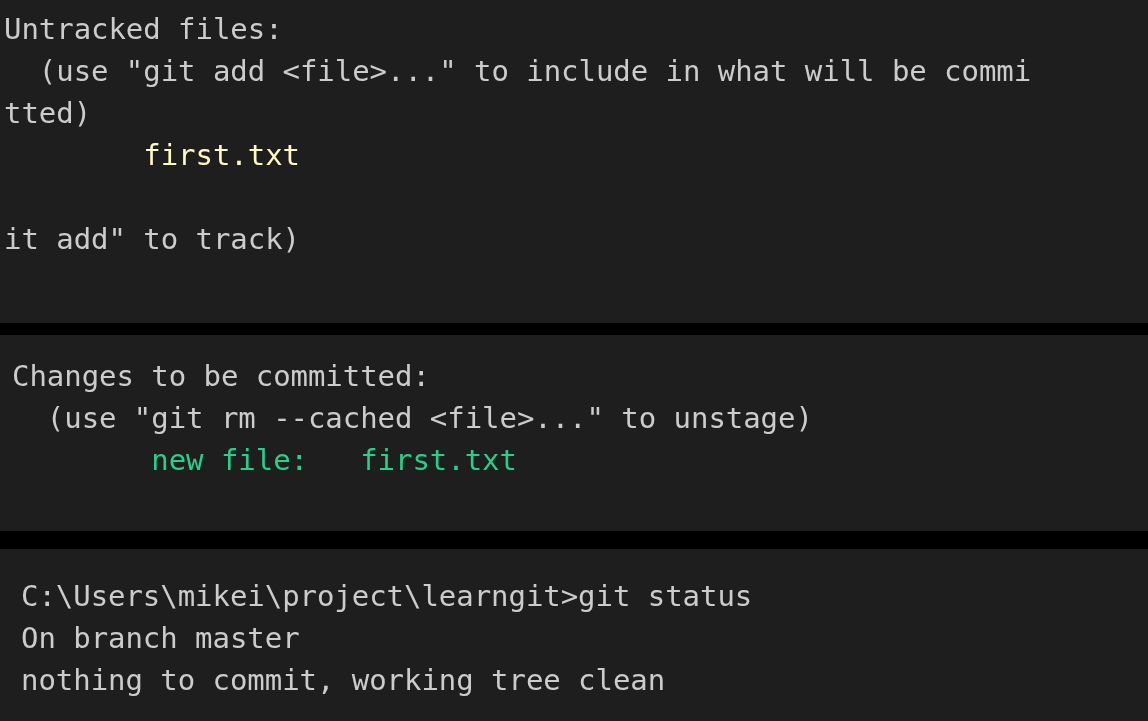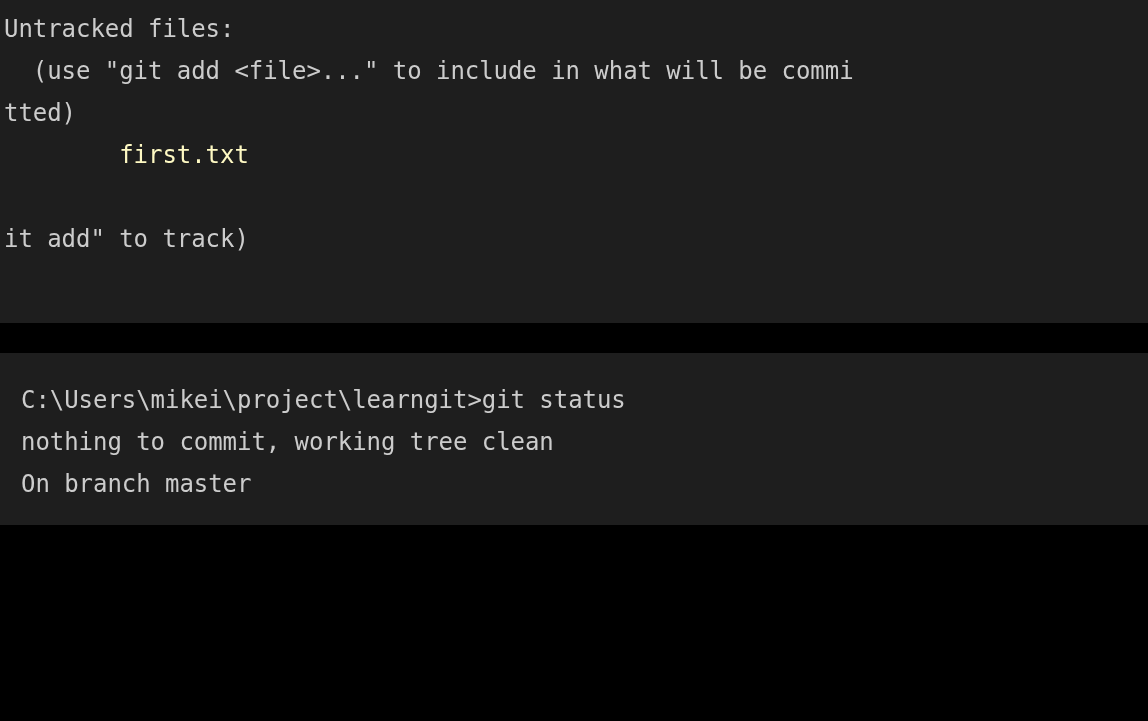--- a/index.html
+++ b/index.html
@@ -30,21 +30,21 @@
   }
   .panel-1 { height: 323px; padding: 8px 0 0 0; }
   .sep { background: #000000; width: 100%; }
   .sep-1 { height: 12px; }
   .panel-2 { height: 196px; padding: 20px 0 0 0; }
   .sep-2 { height: 18px; }
   .panel-3 { height: 172px; padding: 26px 0 16px 0; }
 
   .line {
     font-family: "DejaVu Sans Mono", "Liberation Mono", monospace;
-    font-size: 24px;
+    font-size: 29px;
     line-height: 42px;
     letter-spacing: -0.05px;
     white-space: pre;
     color: #cccccc;
     margin: 0;
     padding: 0;
     height: 42px;
   }
   .panel-1 .line { padding-left: 4px; }
   .panel-2 .line { padding-left: 12px; }
@@ -64,22 +64,27 @@
     <div class="line c-default">Untracked files:</div>
     <div class="line c-default">  (use "git add &lt;file&gt;..." to include in what will be commi</div>
     <div class="line c-default">tted)</div>
     <div class="line c-red">        first.txt</div>
     <div class="line blank"> </div>
     <div class="line c-default">it add" to track)</div>
   </div>
 
   <div class="sep sep-1"></div>
 
+  <div class="panel panel-2">
+    <div class="line c-default">Changes to be committed:</div>
+    <div class="line c-default">  (use "git rm --cached &lt;file&gt;..." to unstage)</div>
+    <div class="line c-green">        new file:   first.txt</div>
+  </div>
 
   <div class="sep sep-2"></div>
 
   <div class="panel panel-3">
     <div class="line c-default">C:\Users\mikei\project\learngit&gt;git status</div>
+    <div class="line c-default">On branch master</div>
     <div class="line c-default">nothing to commit, working tree clean</div>
-    <div class="line c-default">On branch master</div>
   </div>
 
 </div>
 
 </body></html>

